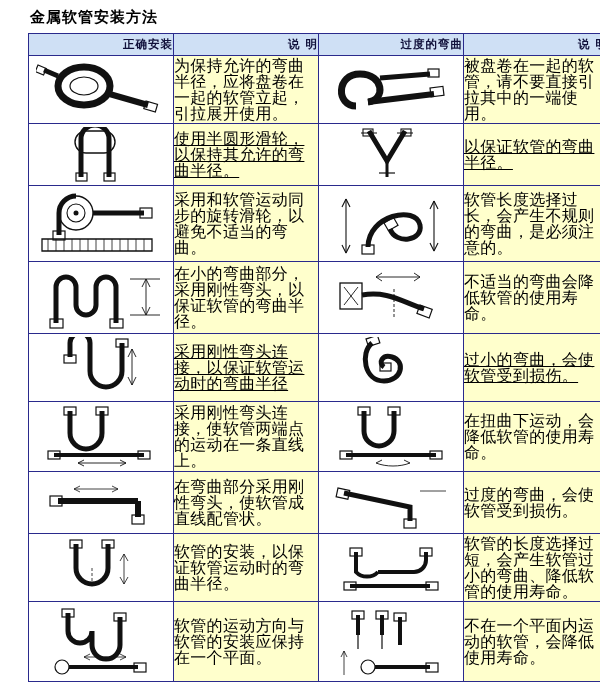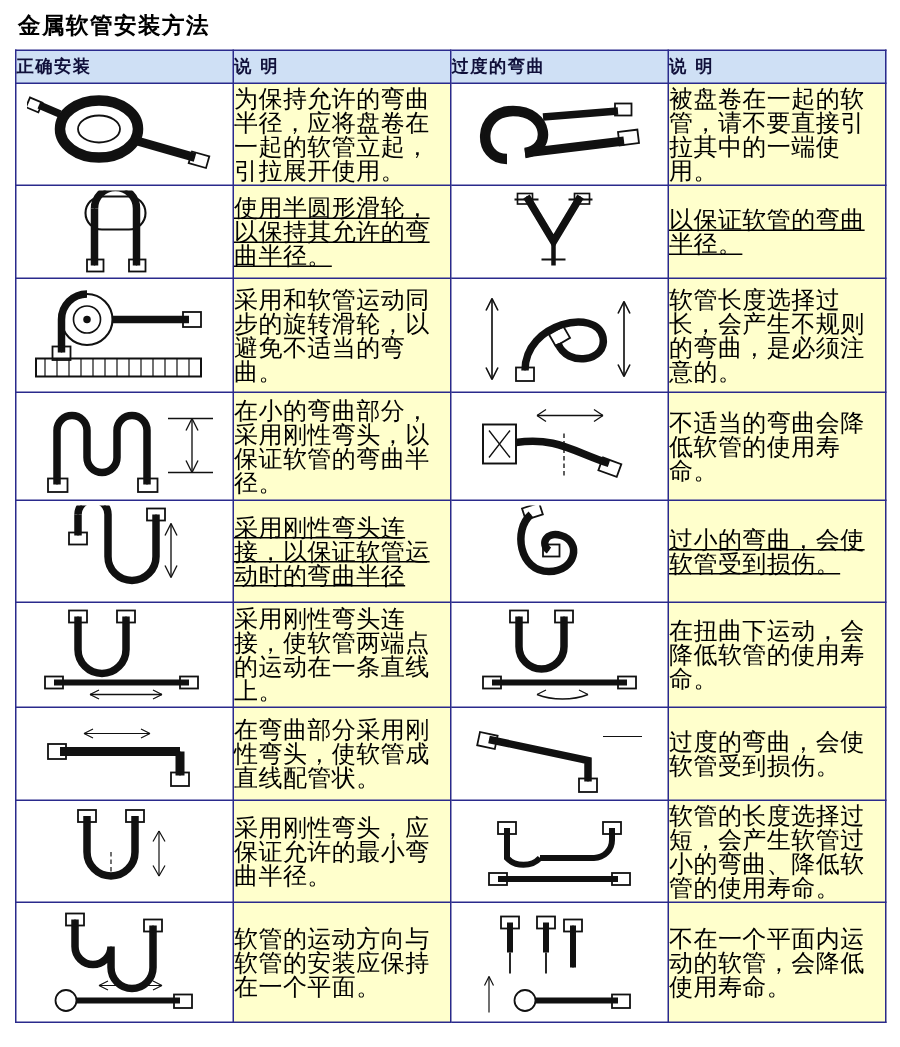--- a/index.html
+++ b/index.html
@@ -11,21 +11,21 @@
     width: 600px;
     height: 698px;
     font-family: "DejaVu Sans", "Liberation Sans", sans-serif;
     color: #000;
     overflow: hidden;
   }
   .page {
     width: 600px;
     height: 698px;
     box-sizing: border-box;
-    padding: 6px 10px 4px 10px;
+    padding: 6px 10px 4px 28px;
   }
   .page-title {
     font-size: 15px;
     font-weight: bold;
     letter-spacing: 1px;
     margin: 2px 0 6px 2px;
     color: #000;
   }
   table.guide {
     border-collapse: collapse;
@@ -35,21 +35,21 @@
   table.guide td, table.guide th {
     border: 1px solid #2a2a8c;
     padding: 0;
     vertical-align: middle;
   }
   th.hdr {
     background: #cfe0f5;
     font-size: 11.5px;
     font-weight: bold;
     height: 21px;
-    text-align: left;
+    text-align: right;
     color: #10103a;
     letter-spacing: 1px;
   }
   td.fig {
     background: #ffffff;
     text-align: center;
     vertical-align: middle;
   }
   td.note {
     background: #ffffcc;
@@ -330,21 +330,21 @@
               <path d="M40 6 L40 30 A16 16 0 0 0 72 30 L72 6" class="st" stroke-width="5"></path>
               <path d="M40 6 L40 30 A16 16 0 0 0 72 30 L72 6" class="st" stroke-width="0.9"></path>
               <rect x="34" y="2" width="12" height="8" class="st" stroke-width="1.2" fill="#fff"></rect>
               <rect x="66" y="2" width="12" height="8" class="st" stroke-width="1.2" fill="#fff"></rect>
               <path d="M56 30 L56 50" class="st" stroke-width="0.8" stroke-dasharray="3 2"></path>
               <path d="M88 16 L88 46" class="st" stroke-width="0.8"></path>
               <path d="M88 16 L84 23 M88 16 L92 23 M88 46 L84 39 M88 46 L92 39" class="st" stroke-width="0.8"></path>
             </svg>
           </div>
         </td>
-        <td class="note">采用刚性弯头，应保证允许的最小弯曲半径。</td>
+        <td class="note">软管的安装，以保证软管运动时的弯曲半径。</td>
         <td class="fig">
           <div class="figbox">
             <svg width="130" height="60" viewBox="0 0 130 60">
               <path d="M30 14 L30 34 A14 12 0 0 0 52 34" class="st" stroke-width="4"></path>
               <path d="M30 14 L30 34 A14 12 0 0 0 52 34" class="st" stroke-width="0.9"></path>
               <path d="M52 34 L88 34 A12 12 0 0 0 100 22 L100 14" class="st" stroke-width="4"></path>
               <path d="M52 34 L88 34 A12 12 0 0 0 100 22 L100 14" class="st" stroke-width="0.9"></path>
               <rect x="24" y="10" width="12" height="8" class="st" stroke-width="1.2" fill="#fff"></rect>
               <rect x="94" y="10" width="12" height="8" class="st" stroke-width="1.2" fill="#fff"></rect>
               <path d="M24 48 L104 48" class="st" stroke-width="4"></path>

